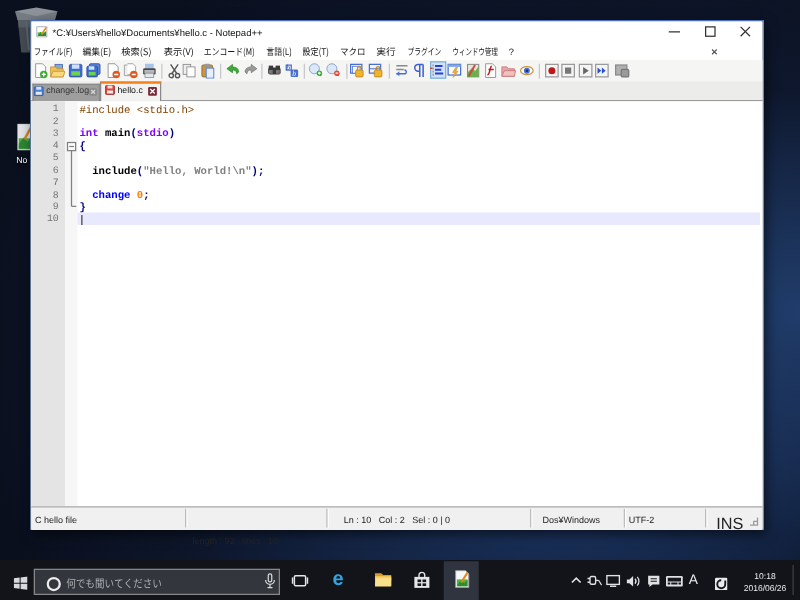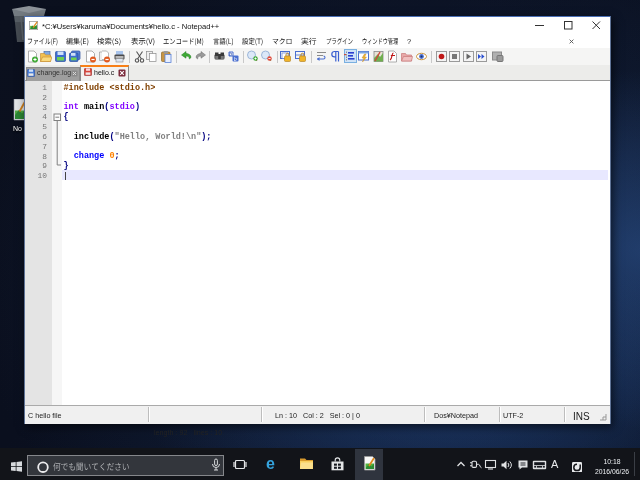--- a/index.html
+++ b/index.html
@@ -32,21 +32,21 @@
 
 <div class="abs" style="left:24px;top:16px;width:587px;height:408px;background:#fff;
 border:1px solid #5f7396;border-top-color:#4a6fb5;box-shadow:2px 3px 9px rgba(0,0,0,.6)"></div>
 
 <svg class="abs" style="left:29px;top:21px" width="9" height="9" viewBox="0 0 12 12">
  <rect x=".5" y=".5" width="11" height="11" fill="#fff" stroke="#999"></rect>
  <rect x="1.5" y="6.5" width="9" height="4" fill="#5ab842"></rect>
  <path d="M1.5 10.5 L4.5 6 L7 8.5 L10.5 5 L10.5 10.5 Z" fill="#2d8c33"></path>
  <path d="M10.8 1.2 L5.5 8.8" stroke="#e08a1e" stroke-width="1.7"></path>
 </svg>
-<div class="abs" style="left:42px;top:22px;font-size:7.6px;color:#111;white-space:pre">*C:¥Users¥karuma¥Documents¥hello.c - Notepad++</div>
+<div class="abs" style="left:42px;top:22px;font-size:7.6px;color:#111;white-space:pre">*C:¥Users¥hello¥Documents¥hello.c - Notepad++</div>
 <svg class="abs" style="left:531px;top:17px" width="16" height="16">
     <path d="M4 8.5 H13" stroke="#333" stroke-width="1"></path>
   </svg>
 <svg class="abs" style="left:560px;top:17px" width="16" height="16">
     <rect x="4.5" y="4.5" width="7.5" height="7.5" fill="none" stroke="#333" stroke-width="1"></rect>
   </svg>
 <svg class="abs" style="left:588px;top:17px" width="16" height="16">
     <path d="M4.5 4.5 L12 12 M12 4.5 L4.5 12" stroke="#333" stroke-width="1"></path>
   </svg>
 
@@ -354,33 +354,33 @@
 <div class="abs mono" style="left:25px;top:161.3px;width:22px;text-align:right;font-size:7.9px;color:#757575;line-height:9.8px">9</div>
 <div class="abs mono" style="left:25px;top:171.10000000000002px;width:22px;text-align:right;font-size:7.9px;color:#757575;line-height:9.8px">10</div>
 <svg class="abs" style="left:52px;top:81px;overflow:visible" width="10" height="324" viewBox="0 0 10 324">
 <path d="M5.5 119.5 V84" fill="none" stroke="#808080" stroke-width="1" opacity="0"></path>
 <path d="M5.5 120 V83.5 M5.5 120 V84" stroke="none"></path>
 <path d="M5.5 119.5 L5.5 84" stroke="none"></path>
 <rect x="2" y="33" width="6.5" height="6.5" fill="#fcfcfc" stroke="#808080" stroke-width="1"></rect>
 <path d="M3.4 36.2 H7.2" stroke="#808080" stroke-width="1"></path>
 <path d="M5.2 39.5 V84 M5.2 84 H9" fill="none" stroke="#808080" stroke-width="1"></path>
 </svg>
-<div class="abs mono" style="left:63.5px;top:83.8px;font-size:8.5px;font-weight:bold;line-height:9.8px;white-space:pre"><span style="color:#804000">#include &lt;stdio.h&gt;</span></div>
+<div class="abs mono" style="left:63.5px;top:83.8px;font-size:8.5px;font-weight:normal;line-height:9.8px;white-space:pre"><span style="color:#804000">#include &lt;stdio.h&gt;</span></div>
 <div class="abs mono" style="left:63.5px;top:103.4px;font-size:8.5px;font-weight:bold;line-height:9.8px;white-space:pre"><span style="color:#8000FF">int</span><span style="color:#000"> </span><span style="color:#000000">main</span><span style="color:#000080">(</span><span style="color:#8000FF">stdio</span><span style="color:#000080">)</span></div>
 <div class="abs mono" style="left:63.5px;top:113.2px;font-size:8.5px;font-weight:bold;line-height:9.8px;white-space:pre"><span style="color:#000080">{</span></div>
 <div class="abs mono" style="left:63.5px;top:132.8px;font-size:8.5px;font-weight:bold;line-height:9.8px;white-space:pre"><span style="color:#000">  </span><span style="color:#000000">include</span><span style="color:#000080">(</span><span style="color:#808080">"Hello, World!\n"</span><span style="color:#000080">)</span><span style="color:#000080">;</span></div>
 <div class="abs mono" style="left:63.5px;top:152.4px;font-size:8.5px;font-weight:bold;line-height:9.8px;white-space:pre"><span style="color:#000">  </span><span style="color:#0000FF">change</span><span style="color:#000"> </span><span style="color:#FF8000">0</span><span style="color:#000080">;</span></div>
 <div class="abs mono" style="left:63.5px;top:162.2px;font-size:8.5px;font-weight:bold;line-height:9.8px;white-space:pre"><span style="color:#000080">}</span></div>
 <div class="abs" style="left:25px;top:405px;width:585px;height:19px;background:#f0f0f0;border-top:1px solid #aaa"></div>
 <div class="abs" style="left:28px;top:411px;font-size:7.2px;color:#222;white-space:pre">C hello file</div>
 <div class="abs" style="left:154px;top:428px;font-size:7.2px;color:#222;white-space:pre">length : 92   lines : 10</div>
 <div class="abs" style="left:275px;top:411px;font-size:7.2px;color:#222;white-space:pre">Ln : 10   Col : 2   Sel : 0 | 0</div>
-<div class="abs" style="left:434px;top:411px;font-size:7.2px;color:#222;white-space:pre">Dos¥Notepad</div>
+<div class="abs" style="left:434px;top:411px;font-size:7.2px;color:#222;white-space:pre">Dos¥Windows</div>
 <div class="abs" style="left:503px;top:411px;font-size:7.2px;color:#222;white-space:pre">UTF-2</div>
-<div class="abs" style="left:573px;top:411px;font-size:10px;color:#222;white-space:pre">INS</div>
+<div class="abs" style="left:573px;top:411px;font-size:13px;color:#222;white-space:pre">INS</div>
 <div class="abs" style="left:148px;top:407px;width:1px;height:15px;background:#bdbdbd;box-shadow:1px 0 0 #fff"></div>
 <div class="abs" style="left:261px;top:407px;width:1px;height:15px;background:#bdbdbd;box-shadow:1px 0 0 #fff"></div>
 <div class="abs" style="left:424px;top:407px;width:1px;height:15px;background:#bdbdbd;box-shadow:1px 0 0 #fff"></div>
 <div class="abs" style="left:499px;top:407px;width:1px;height:15px;background:#bdbdbd;box-shadow:1px 0 0 #fff"></div>
 <div class="abs" style="left:564px;top:407px;width:1px;height:15px;background:#bdbdbd;box-shadow:1px 0 0 #fff"></div>
 <svg class="abs" style="left:598px;top:412px" width="10" height="10">
     <path d="M8 2 V8 H2 M8 5 H5 V8" fill="none" stroke="#999" stroke-width="1"></path>
   </svg>
 <div class="abs" style="left:0;top:448px;width:640px;height:32px;background:#121419"></div>
 <svg class="abs" style="left:11px;top:461px" width="11" height="11" viewBox="0 0 11 11">

